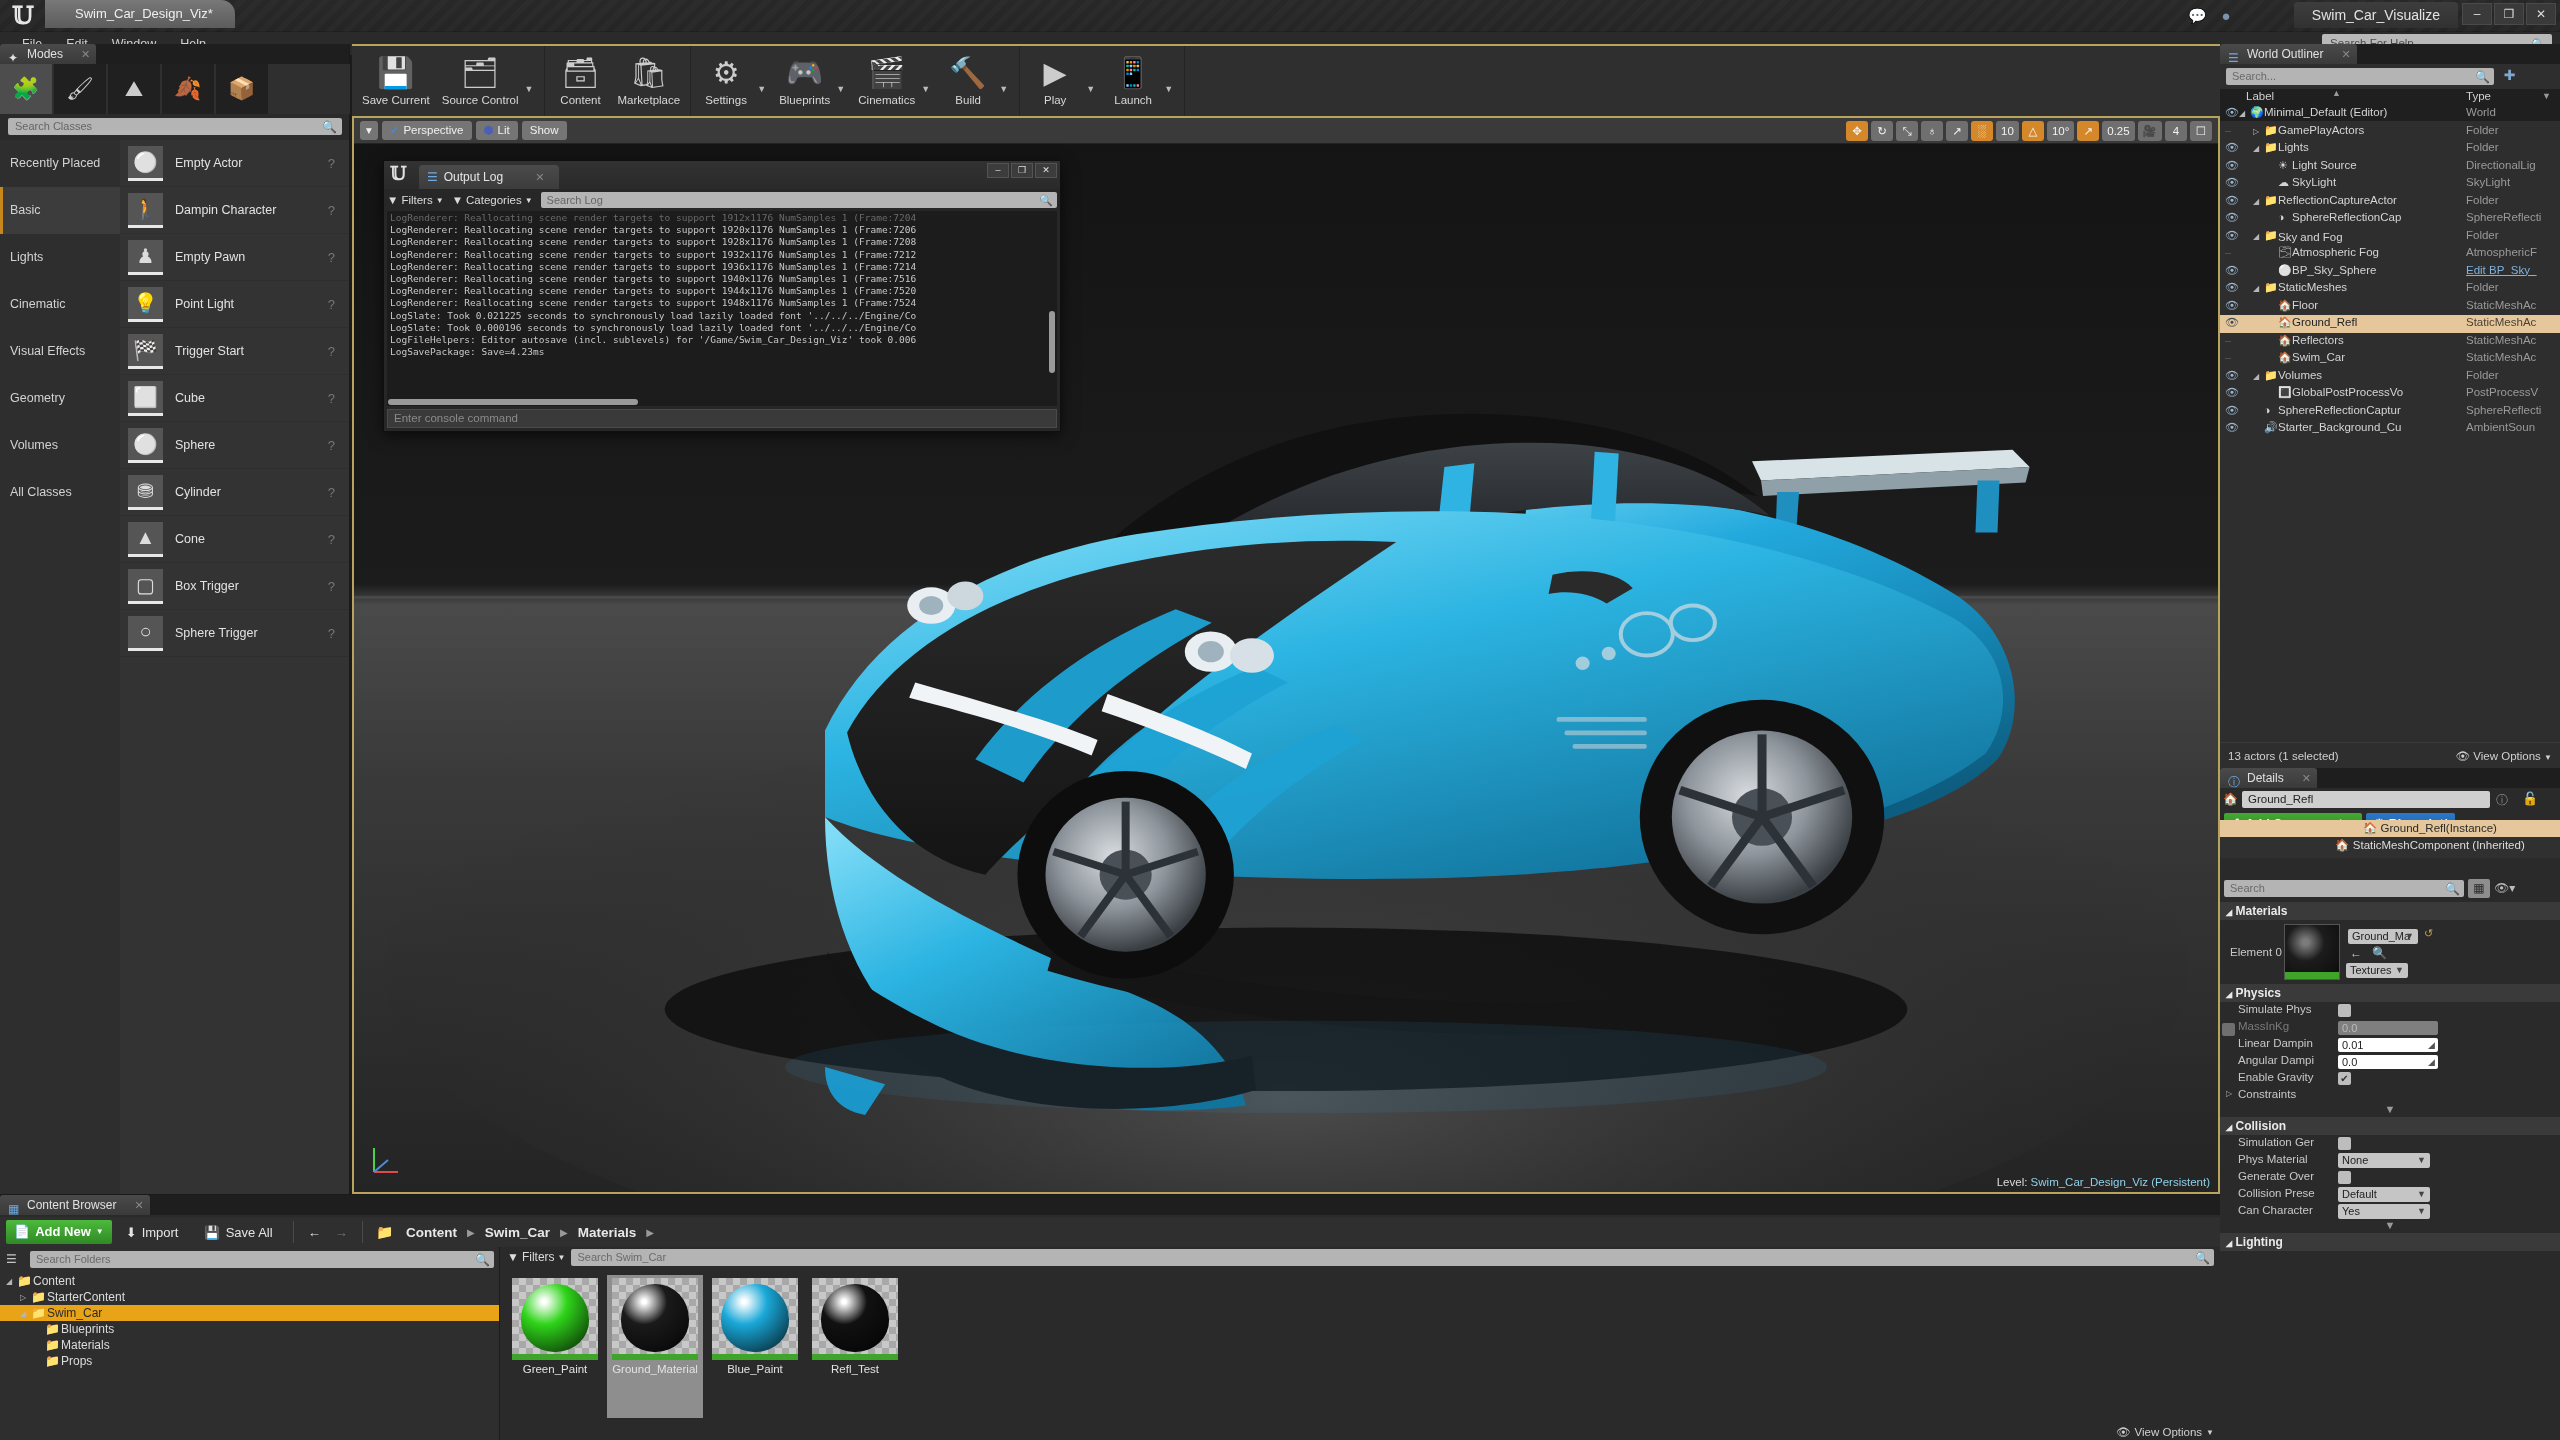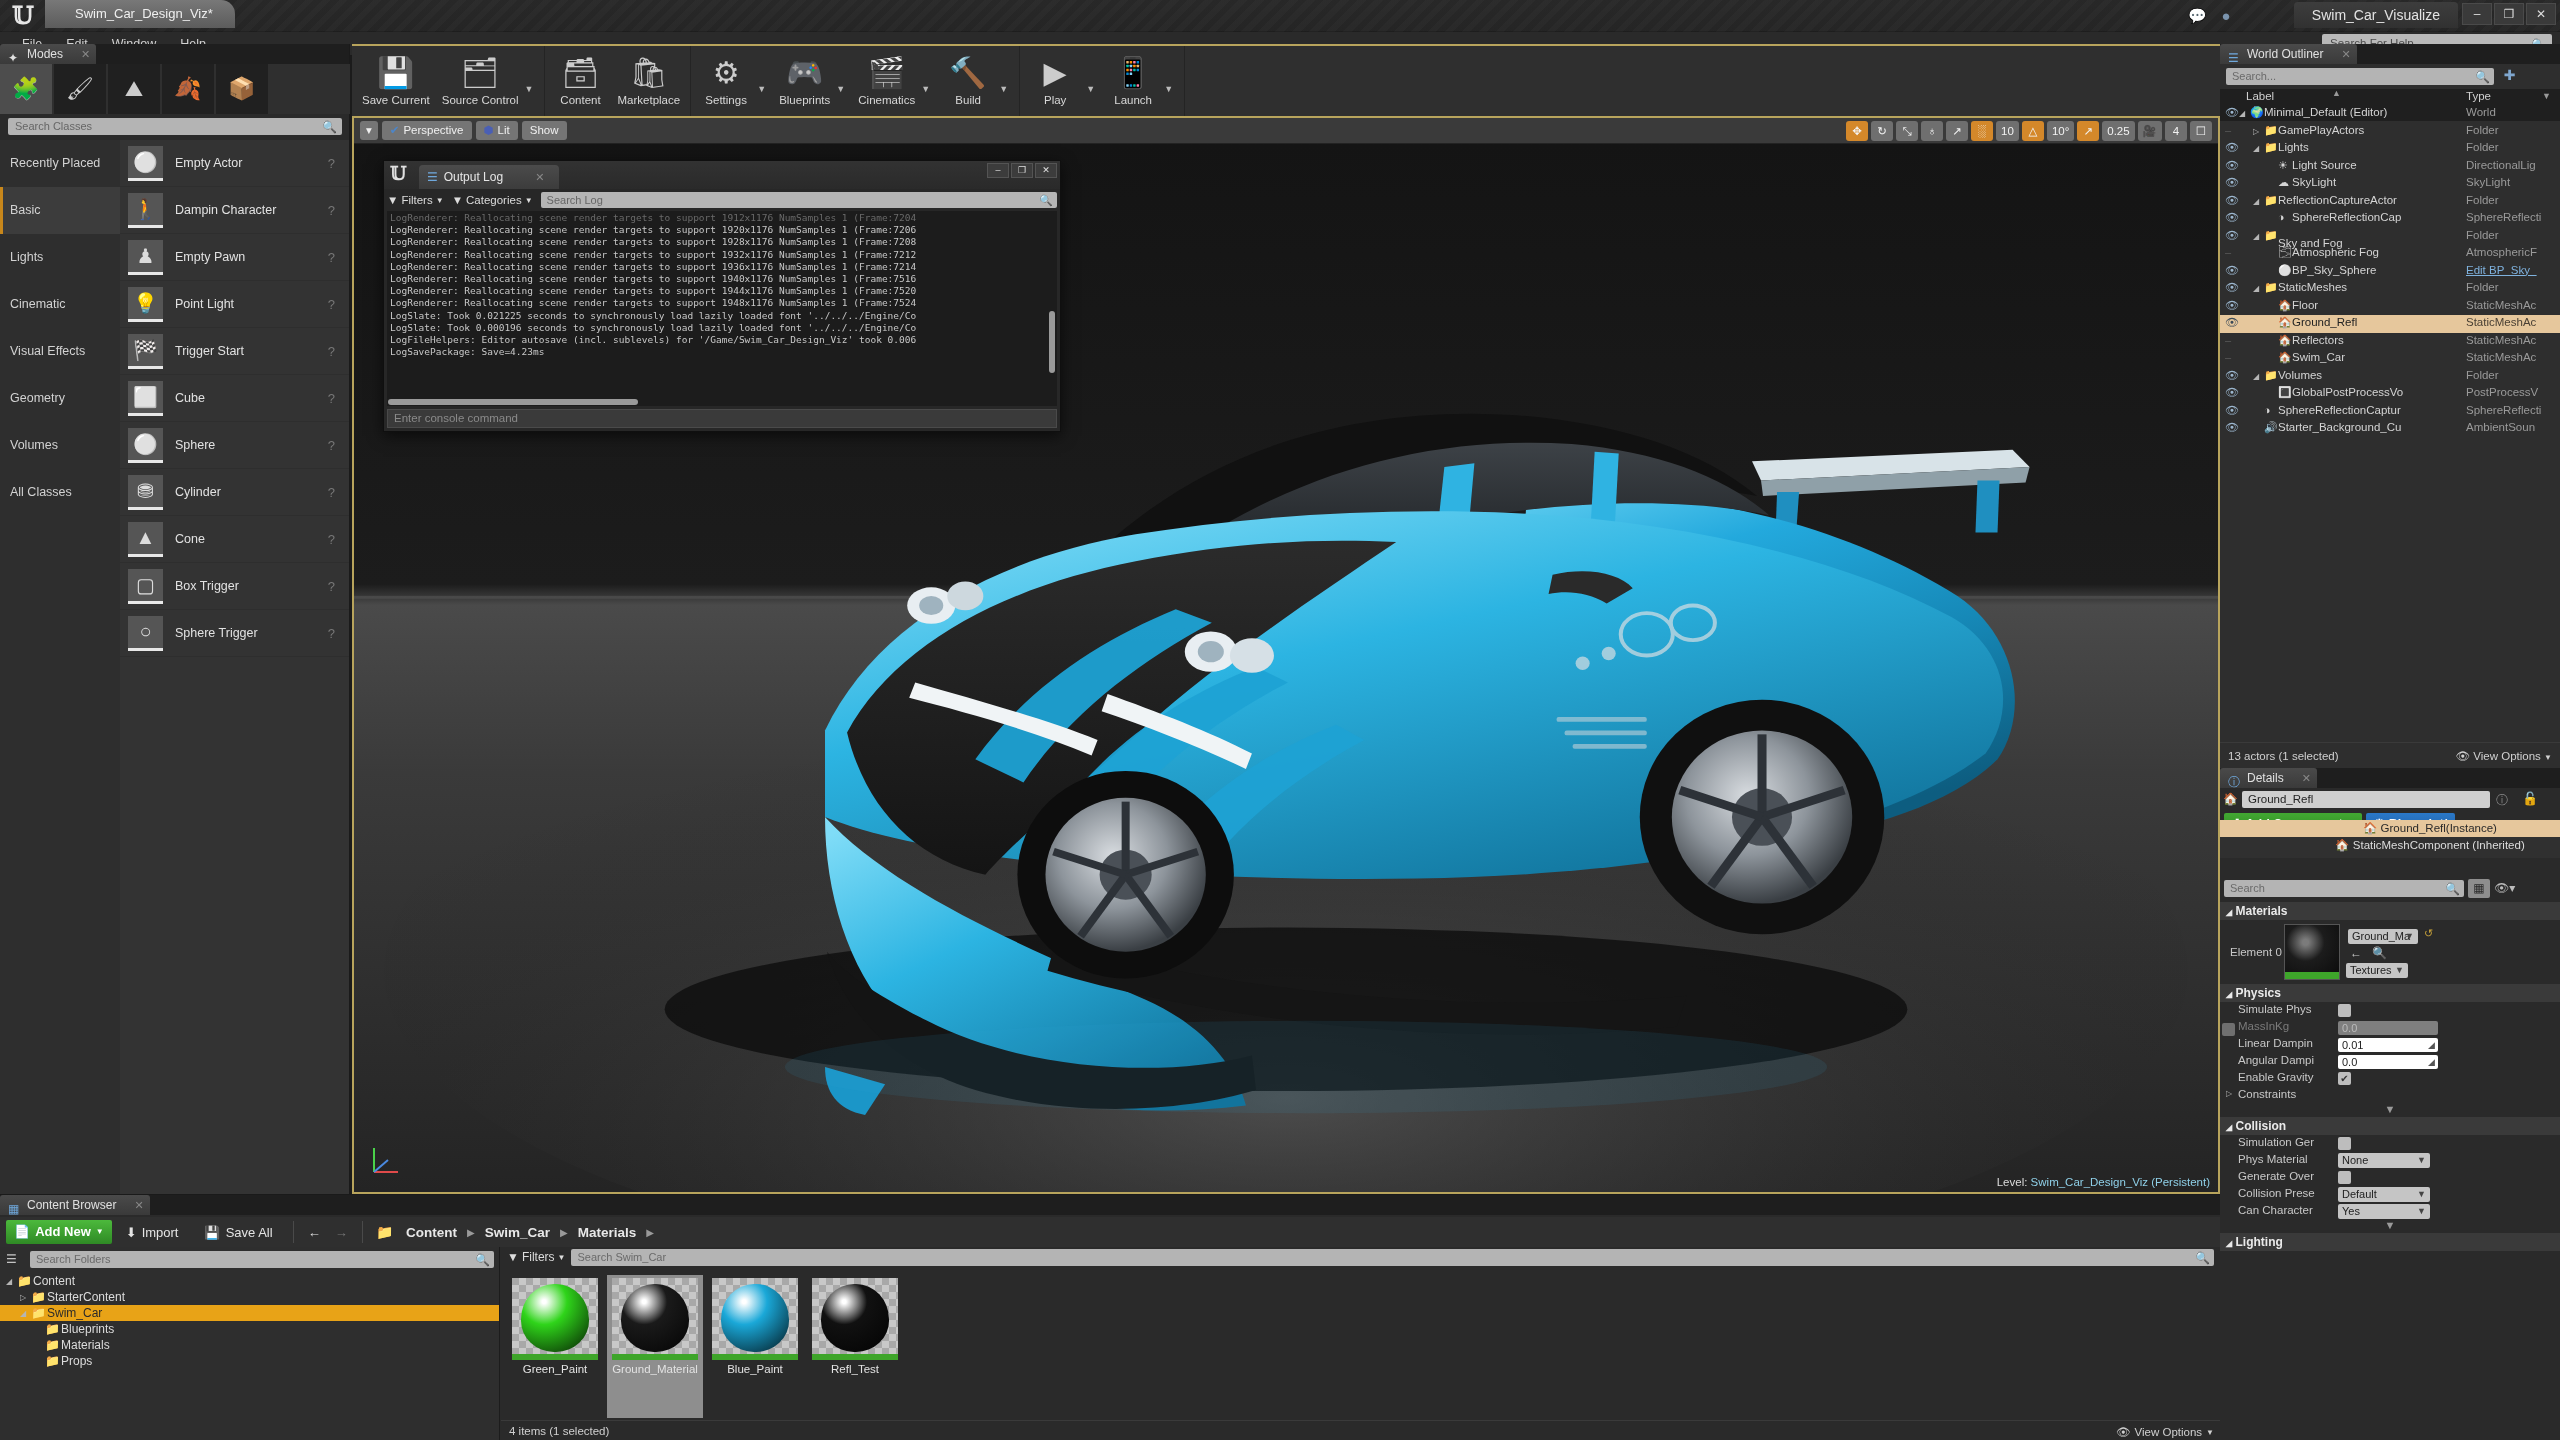--- a/index.html
+++ b/index.html
@@ -757,21 +757,21 @@
           <div class="orow">
             <span class="eye">👁</span>
             <span class="ic" style="left:58px;top:1px">◑</span>
             <span class="nm" style="left:72px;top:1px">SphereReflectionCap</span>
             <span class="ty" style="top:1px">SphereReflecti</span>
           </div>
           <div class="orow">
             <span class="eye">👁</span>
             <span class="tri" style="left:33px;top:4px">◢</span>
             <span class="ic" style="left:44px;top:1px">📁</span>
-            <span class="nm" style="left:58px;top:9px">Sky and Fog</span>
+            <span class="nm" style="left:58px;top:3px">Sky and Fog</span>
             <span class="ty" style="top:1px">Folder</span>
           </div>
           <div class="orow">
             <span class="eye off">–</span>
             <span class="ic" style="left:58px;top:1px">🌫</span>
             <span class="nm" style="left:72px;top:1px">Atmospheric Fog</span>
             <span class="ty" style="top:1px">AtmosphericF</span>
           </div>
           <div class="orow">
             <span class="eye">👁</span>
@@ -1053,21 +1053,20 @@
             <div class="asset-name">Blue_Paint</div>
           </div>
           <div class="asset">
             <div class="asset-thumb">
               <div class="asset-ball" style="background:radial-gradient(circle at 34% 26%, #ffffff 0 3%, #111111 34%, #000 110%)"></div>
               <div class="asset-grass"></div>
             </div>
             <div class="asset-name">Refl_Test</div>
           </div>
         </div>
-      <div class="cb-status">4 items (1 selected)</div>
       <div class="cb-viewopts">
         <span>👁</span>
         <span>View Options</span>
         <span style="font-size:8px">▼</span>
       </div>
     </div>
   </div>
 
 </div>
 

